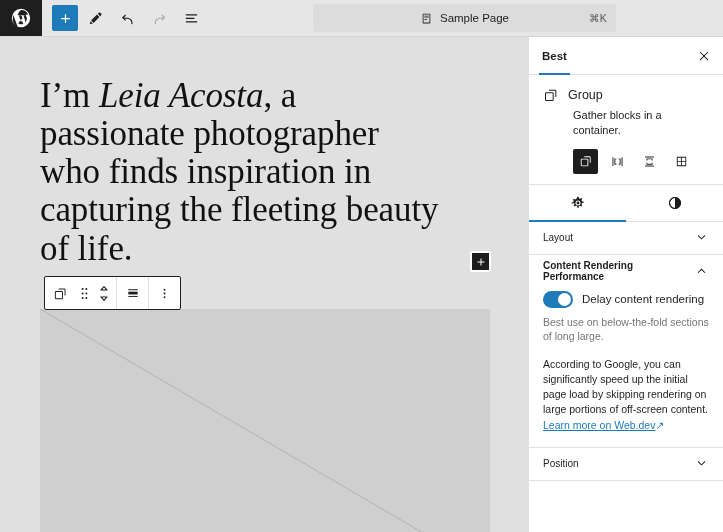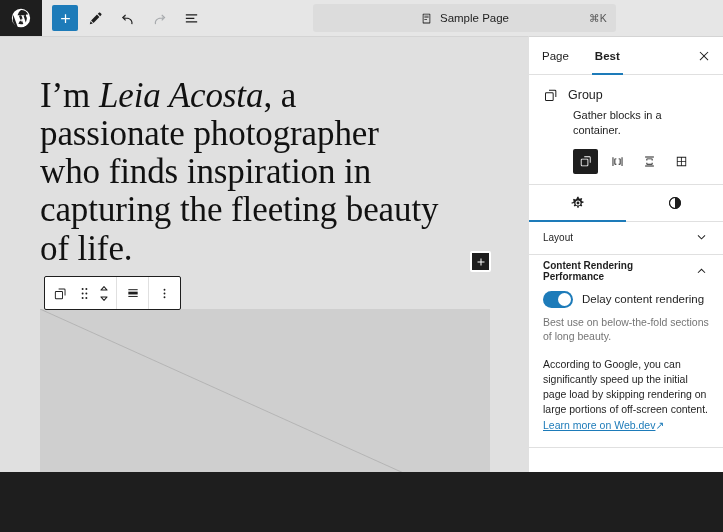--- a/index.html
+++ b/index.html
@@ -4,21 +4,21 @@
 <style>
   * { box-sizing: border-box; margin: 0; padding: 0; }
   html, body {
     width: 723px; height: 532px;
     overflow: hidden;
     font-family: "Liberation Sans", sans-serif;
     background: #1e1e1e;
   }
   #app {
     position: relative;
-    width: 723px; height: 472px;
+    width: 723px; height: 532px;
     background: #e0e0e0;
     display: flex;
     flex-direction: column;
     justify-content: flex-end;
   }
 
   
   .topbar {
     height: 36px;
     flex: 0 0 36px;
@@ -484,21 +484,20 @@
               <path d="M11 5h2v6h6v2h-6v6h-2v-6H5v-2h6V5z"></path>
             </svg>
         </div>
 
       </div>
     </div>
 
     <div class="sidebar">
 
       <div class="sb-tabs">
-        <div class="sb-tab">Page</div>
         <div class="sb-tab active">Best</div>
         <div class="sb-close">
           <svg width="14" height="14" viewBox="0 0 24 24">
               <path d="M5.6 4.5l6.4 6.4 6.4-6.4 1.1 1.1-6.4 6.4 6.4 6.4-1.1 1.1-6.4-6.4-6.4 6.4-1.1-1.1 6.4-6.4-6.4-6.4 1.1-1.1z"></path>
             </svg>
         </div>
       </div>
 
       <div class="block-card">
         <div class="bc-head">
@@ -572,25 +571,35 @@
                 </svg>
             </span>
           </div>
           <div class="panel-body">
             <div class="toggle-row">
               <div class="switch">
                 <div class="knob"></div>
               </div>
               <span class="toggle-label">Delay content rendering</span>
             </div>
-            <div class="help-text">Best use on below-the-fold sections of long beauty.</div>
+            <div class="help-text">Best use on below-the-fold sections of long large.</div>
             <div class="info-text">
               <span>According to Google, you can significantly speed up the initial page load by skipping rendering on large portions of off-screen content. </span><a href="#">Learn more on Web.dev</a><span style="color:#1d7bb9;">↗</span>
             </div>
           </div>
         </div>
 
+        <div class="panel">
+          <div class="panel-head">
+            <span>Position</span>
+            <span class="chev">
+              <svg width="15" height="15" viewBox="0 0 24 24">
+                  <path d="M12 15.2L5.8 9l1.1-1.1 5.1 5.1 5.1-5.1L18.2 9 12 15.2z"></path>
+                </svg>
+            </span>
+          </div>
+        </div>
 
 
       </div>
     </div>
   </div>
 </div>
 
 </body></html>

